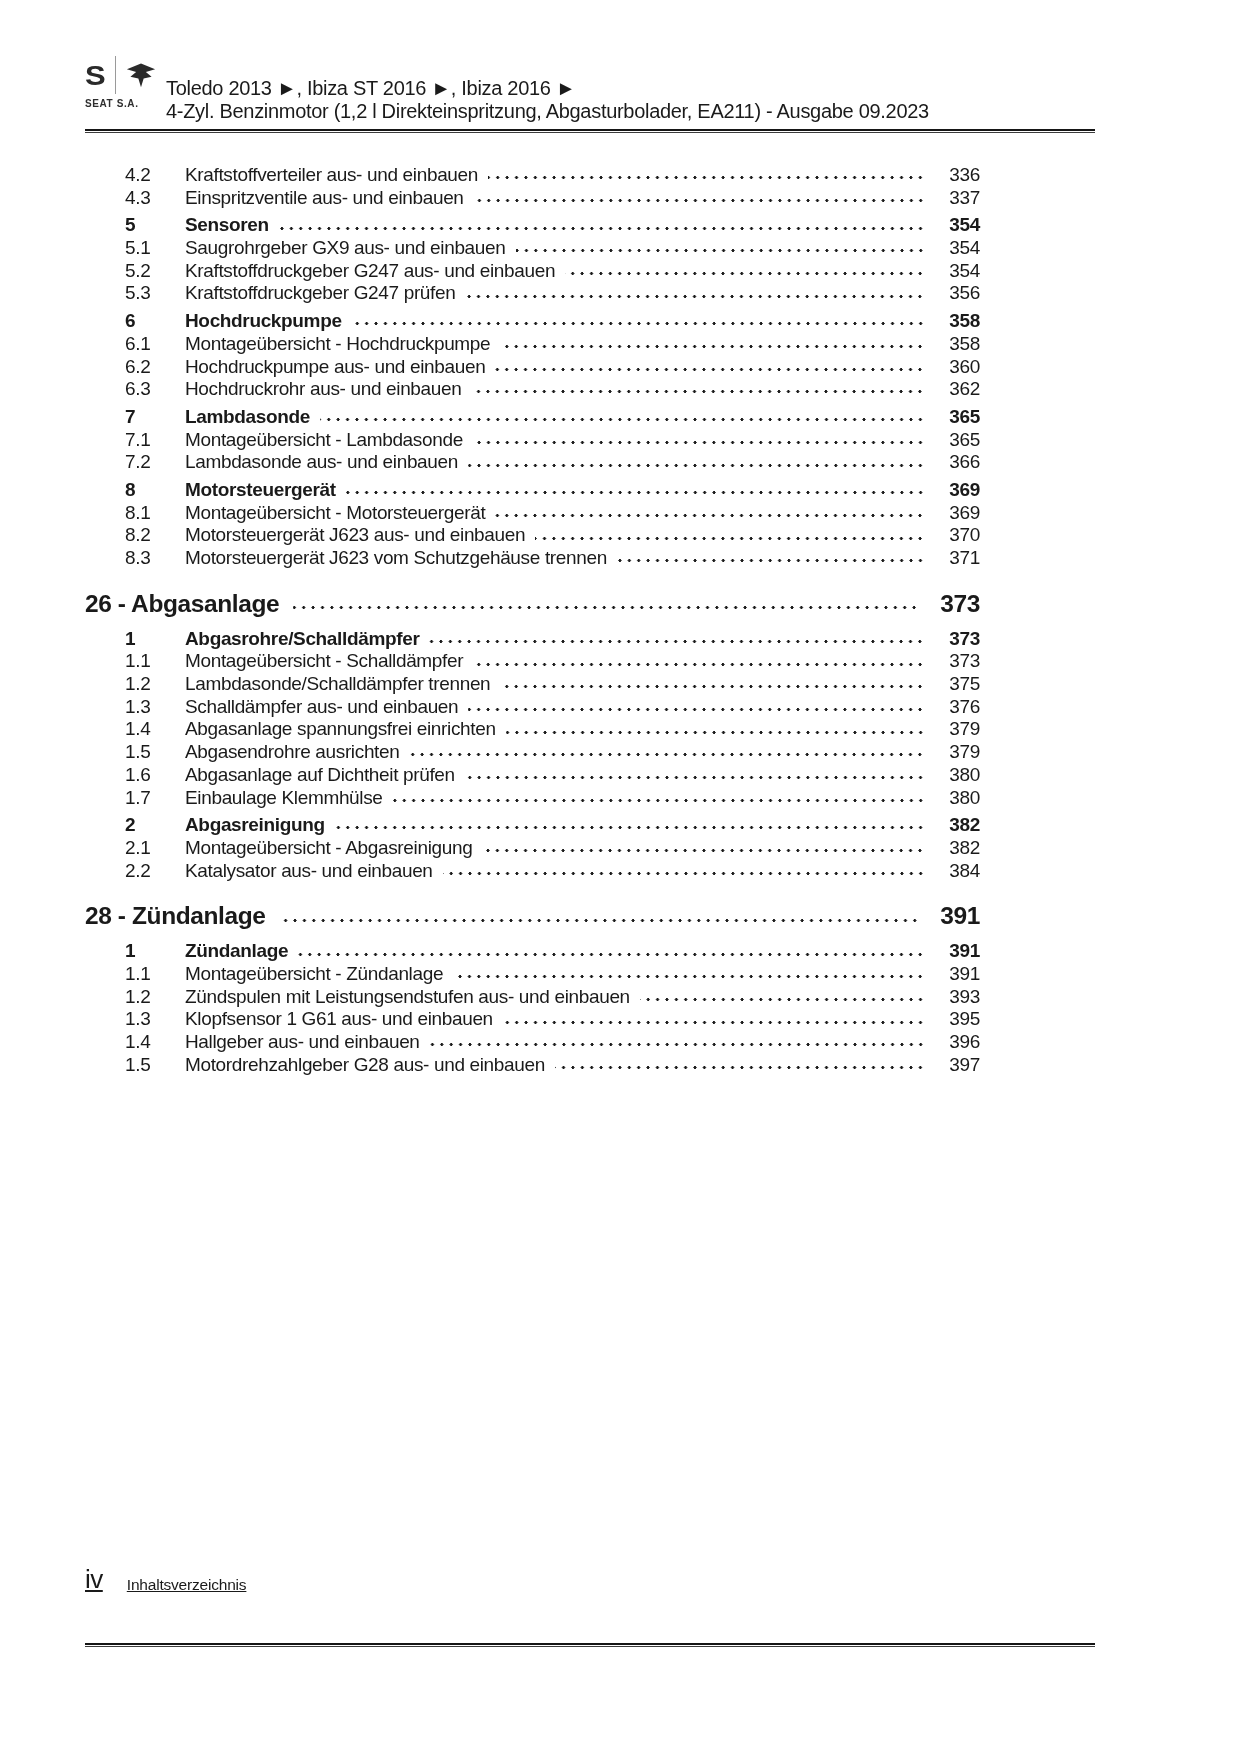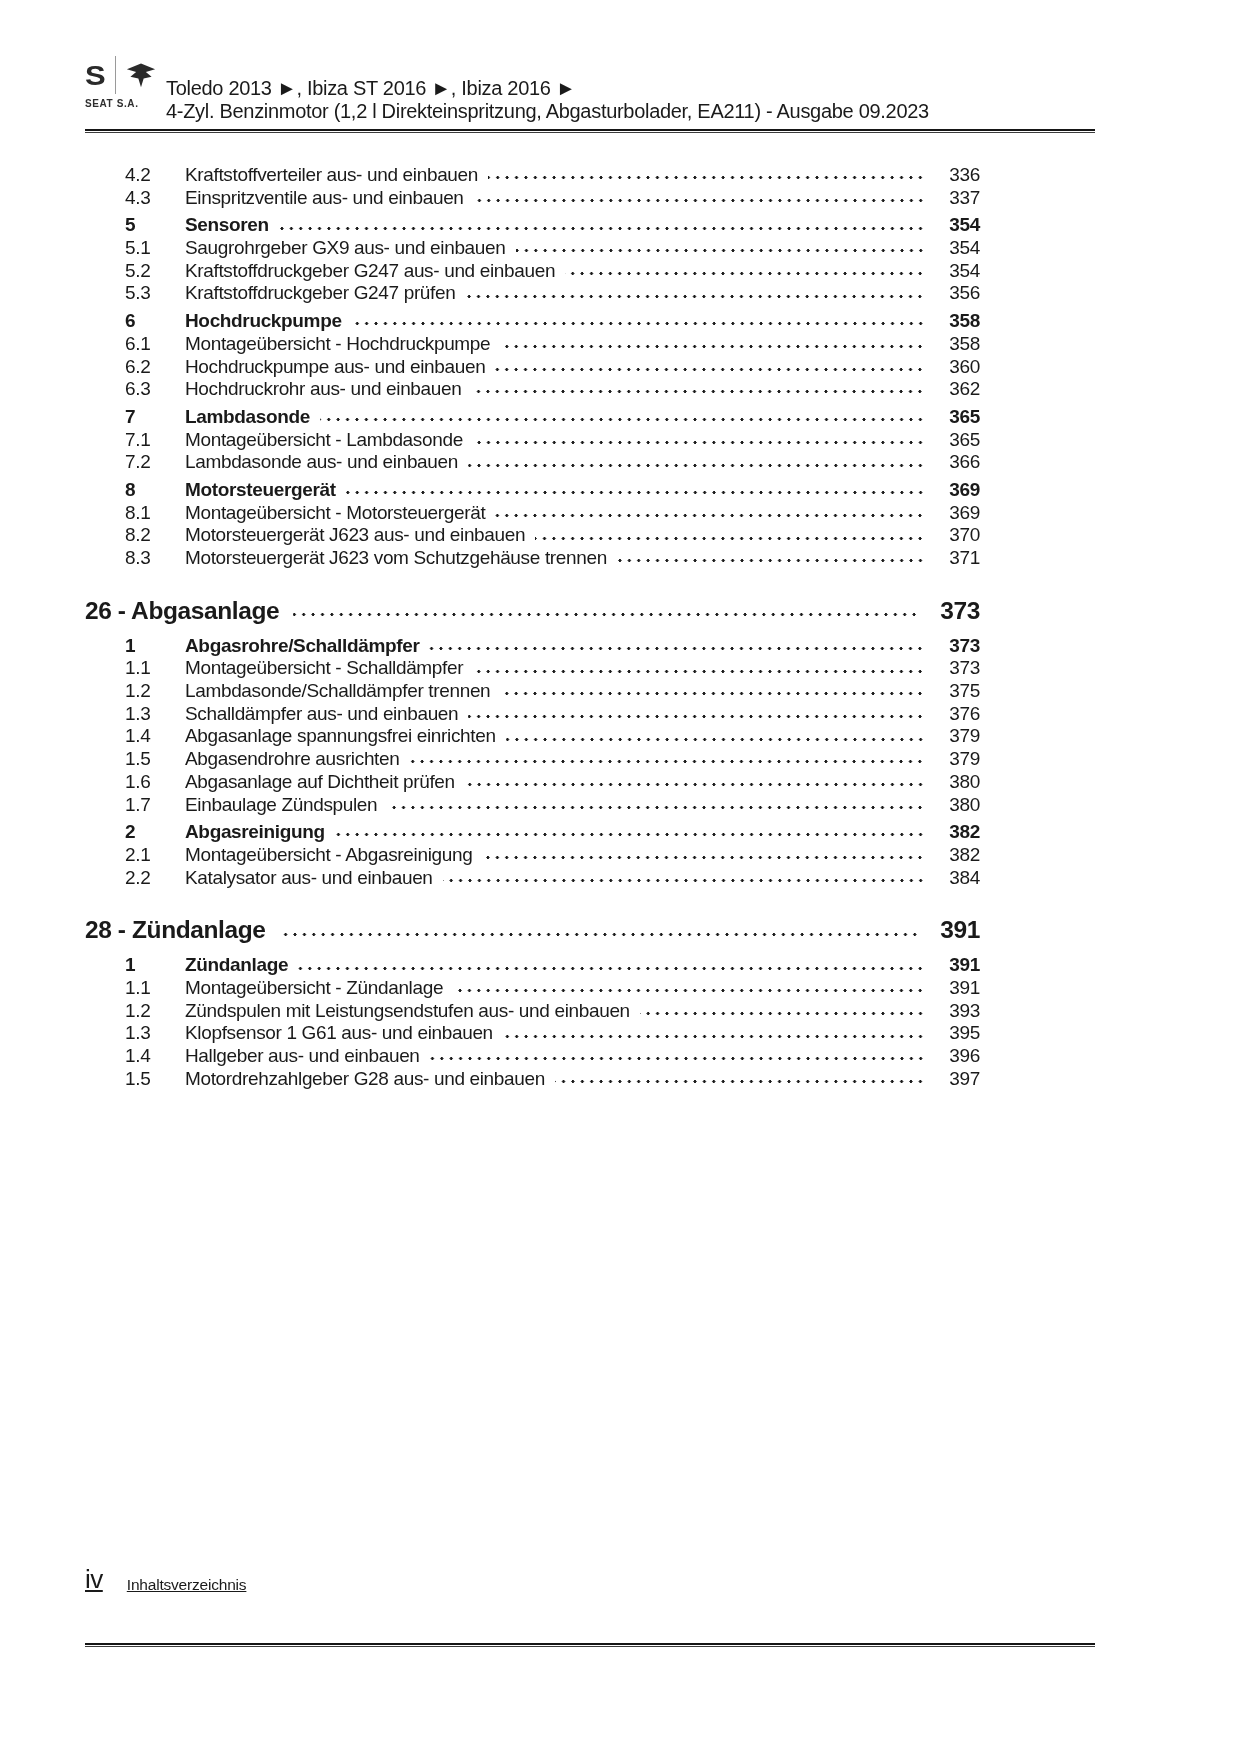--- a/index.html
+++ b/index.html
@@ -30,21 +30,21 @@
   .toc-row .num { flex:none; width:60px; margin-left:40px; }
   .toc-row .title { flex:none; white-space:nowrap; }
   .leader { flex:1; align-self:stretch;
             margin-left:10px; margin-right:9px;
             background-image:radial-gradient(circle, #1b1b1b 1.35px, transparent 1.6px);
             background-size:9.4px 9.4px; background-repeat:repeat-x;
             background-position:right 2px bottom 4px; }
   .toc-row .pagenum { flex:none; min-width:44px; text-align:right; }
 
   .toc-chapter { display:flex; align-items:baseline; font-size:24.5px; font-weight:700;
-                 line-height:30px; height:30px; margin-top:26px; margin-bottom:9px; letter-spacing:-0.4px; }
+                 line-height:30px; height:30px; margin-top:19px; margin-bottom:9px; letter-spacing:-0.4px; }
   .toc-chapter .leader { background-position:right 2px bottom 6px; margin-left:14px; }
   .toc-chapter .pagenum { flex:none; min-width:50px; text-align:right; }
 
   
   .footer { position:absolute; left:85px; top:1564px; display:flex; align-items:flex-end;text-decoration:underline; }
   .footer .pg { font-size:26px; line-height:30px; letter-spacing:-0.5px; }
   .footer .ft { font-size:15.5px; margin-left:24px; letter-spacing:-0.2px; }
 </style>
 </head>
 <body>
@@ -217,21 +217,21 @@
         <span class="pagenum">379</span>
       </div>
       <div class="toc-row">
         <span class="num">1.6</span>
         <span class="title">Abgasanlage auf Dichtheit prüfen</span>
         <span class="leader"></span>
         <span class="pagenum">380</span>
       </div>
       <div class="toc-row">
         <span class="num">1.7</span>
-        <span class="title">Einbaulage Zündspulen</span>
+        <span class="title">Einbaulage Klemmhülse</span>
         <span class="leader"></span>
         <span class="pagenum">380</span>
       </div>
       <div class="toc-row bold">
         <span class="num">2</span>
         <span class="title">Abgasreinigung</span>
         <span class="leader"></span>
         <span class="pagenum">382</span>
       </div>
       <div class="toc-row">

